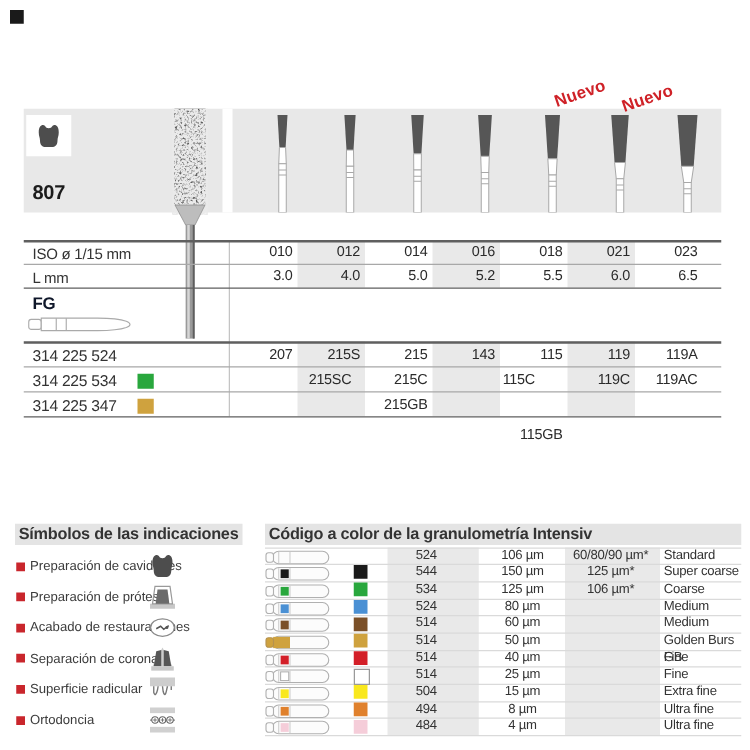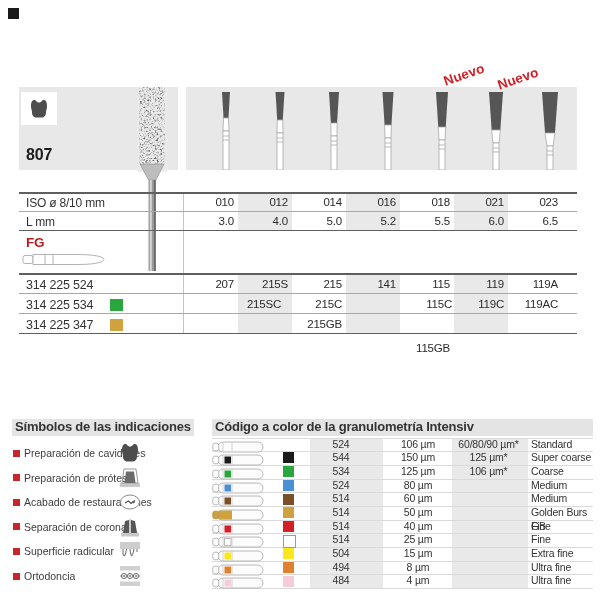--- a/index.html
+++ b/index.html
@@ -6,21 +6,21 @@
   #root{position:relative;width:600px;height:600px;background:#fff;overflow:hidden;
         font-family:"Liberation Sans",sans-serif;color:#2e2e2e;}
   .abs{position:absolute;}
   .corner-mark{left:8px;top:8px;width:11px;height:11px;background:#1a1a1a;}
   .panel{left:19px;top:87px;width:558px;height:83px;background:#e8e8e8;}
   .panel-gap{left:178px;top:87px;width:8px;height:83px;background:#fff;}
   .icon-box{left:21px;top:92px;width:36px;height:33px;background:#fff;display:flex;align-items:center;justify-content:center;}
   .fig-code{left:26px;top:146px;font-size:16px;font-weight:bold;color:#1c1c1c;letter-spacing:-0.2px;}
   .vline{left:183px;top:192px;width:1px;height:141px;background:#c4c4c4;z-index:3;}
   .row-label{left:26px;font-size:12px;color:#333;z-index:4;letter-spacing:-0.2px;}
-  .fg-label{font-weight:bold;font-size:13.5px;color:#b91c1c;}
+  .fg-label{font-weight:bold;font-size:13.5px;color:#0f172a;}
   .val{font-size:11.5px;color:#2b2b2b;text-align:right;z-index:4;letter-spacing:-0.2px;}
   .nuevo{color:#cf2127;font-weight:bold;font-size:13.5px;transform:rotate(-19deg);
          text-align:center;z-index:5;letter-spacing:0.2px;}
   .hbar{top:419px;height:17px;background:#e4e4e4;z-index:1;}
   .hbar span{display:block;font-size:13px;font-weight:bold;color:#333;line-height:16px;padding-left:3px;letter-spacing:-0.2px;}
   .hbar-left{left:12px;width:182px;}
   .hbar-right{left:212px;width:381px;}
   .sym-bullet{width:7px;height:7px;background:#c9262c;z-index:4;}
   .sym-label{font-size:10.5px;color:#3c3c3c;line-height:24px;z-index:4;}
   .sym-icon{width:26px;height:24px;z-index:4;}
@@ -59,21 +59,21 @@
       <rect x="3" y="0" width="24" height="77" filter="url(#grit)"></rect>
       <polygon points="3,77 27,77 19,93 11.5,93" fill="#bdbdbd" stroke="#8a8a8a" stroke-width="0.6"></polygon>
       <rect x="11.5" y="93" width="7.5" height="91" fill="#9a9a9a"></rect>
       <rect x="12.8" y="93" width="2" height="91" fill="#d6d6d6"></rect>
       <rect x="17.2" y="93" width="1.3" height="91" fill="#5e5e5e"></rect>
     </svg>
   </div>
 
   <div class="abs vline"></div>
 
-  <div class="abs row-label" style="top:196px;">ISO ø 8/10 mm</div>
+  <div class="abs row-label" style="top:196px;">ISO ø 1/15 mm</div>
   <div class="abs row-label" style="top:215px;">L mm</div>
   <div class="abs row-label fg-label" style="top:235px;">FG</div>
 
   <div class="abs" style="left:22px;top:252px;z-index:4;">
     <svg width="86" height="15" viewBox="0 0 86 15">
       <rect x="1" y="3.5" width="10" height="8" rx="2" fill="#fff" stroke="#aaa" stroke-width="0.9"></rect>
       <path d="M11,2.5 L56,2.5 Q72,2.5 79,5 Q85,7.5 79,10 Q72,12.5 56,12.5 L11,12.5 Z" fill="#fff" stroke="#aaa" stroke-width="0.9"></path>
       <line x1="23" y1="2.5" x2="23" y2="12.5" stroke="#aaa" stroke-width="0.9"></line>
       <line x1="31" y1="2.5" x2="31" y2="12.5" stroke="#aaa" stroke-width="0.9"></line>
     </svg>
@@ -135,32 +135,32 @@
       <div class="abs val" style="left: 294px; top: 318px; width: 48px;">215GB</div>
       <div class="abs" style="left: 377px; top: 92px; z-index: 2;"><svg width="22" height="78" viewBox="0 0 22 78">
     <polygon points="5.5,0 16.5,0 14.41,33 7.59,33" fill="#565656"></polygon>
     <polygon points="7.59,33 14.41,33 14,46 8,46" fill="#fff" stroke="#a8a8a8" stroke-width="0.8"></polygon>
     <rect x="8" y="46" width="6" height="32" fill="#fff" stroke="#a8a8a8" stroke-width="0.8"></rect>
     <line x1="8" y1="51" x2="14" y2="51" stroke="#a8a8a8" stroke-width="0.8"></line>
     <line x1="8" y1="55" x2="14" y2="55" stroke="#a8a8a8" stroke-width="0.8"></line>
         </svg></div>
       <div class="abs val" style="left: 348px; top: 196px; width: 48px;">016</div>
       <div class="abs val" style="left: 348px; top: 215px; width: 48px;">5.2</div>
-      <div class="abs val" style="left: 348px; top: 278px; width: 48px;">141</div>
+      <div class="abs val" style="left: 348px; top: 278px; width: 48px;">143</div>
       <div class="abs" style="left: 431px; top: 92px; z-index: 2;"><svg width="22" height="78" viewBox="0 0 22 78">
     <polygon points="5,0 17,0 14.719999999999999,35 7.28,35" fill="#565656"></polygon>
     <polygon points="7.28,35 14.719999999999999,35 14,48 8,48" fill="#fff" stroke="#a8a8a8" stroke-width="0.8"></polygon>
     <rect x="8" y="48" width="6" height="30" fill="#fff" stroke="#a8a8a8" stroke-width="0.8"></rect>
     <line x1="8" y1="53" x2="14" y2="53" stroke="#a8a8a8" stroke-width="0.8"></line>
     <line x1="8" y1="57" x2="14" y2="57" stroke="#a8a8a8" stroke-width="0.8"></line>
         </svg></div>
       <div class="abs val" style="left: 402px; top: 196px; width: 48px;">018</div>
       <div class="abs val" style="left: 402px; top: 215px; width: 48px;">5.5</div>
       <div class="abs val" style="left: 402px; top: 278px; width: 48px;">115</div>
-      <div class="abs val" style="left: 404px; top: 298px; width: 48px;">115C</div>
+      <div class="abs val" style="left: 380px; top: 298px; width: 48px;">115C</div>
       <div class="abs val" style="left: 402px; top: 318px; width: 48px; margin-top: 24px;">115GB</div>
       <div class="abs" style="left: 485px; top: 92px; z-index: 2;"><svg width="22" height="78" viewBox="0 0 22 78">
     <polygon points="4,0 18,0 15.34,38 6.66,38" fill="#565656"></polygon>
     <polygon points="6.66,38 15.34,38 14,51 8,51" fill="#fff" stroke="#a8a8a8" stroke-width="0.8"></polygon>
     <rect x="8" y="51" width="6" height="27" fill="#fff" stroke="#a8a8a8" stroke-width="0.8"></rect>
     <line x1="8" y1="56" x2="14" y2="56" stroke="#a8a8a8" stroke-width="0.8"></line>
     <line x1="8" y1="60" x2="14" y2="60" stroke="#a8a8a8" stroke-width="0.8"></line>
         </svg></div>
       <div class="abs nuevo" style="left: 434px; top: 67px; width: 60px;">Nuevo</div>
       <div class="abs val" style="left: 456px; top: 196px; width: 48px;">021</div>

